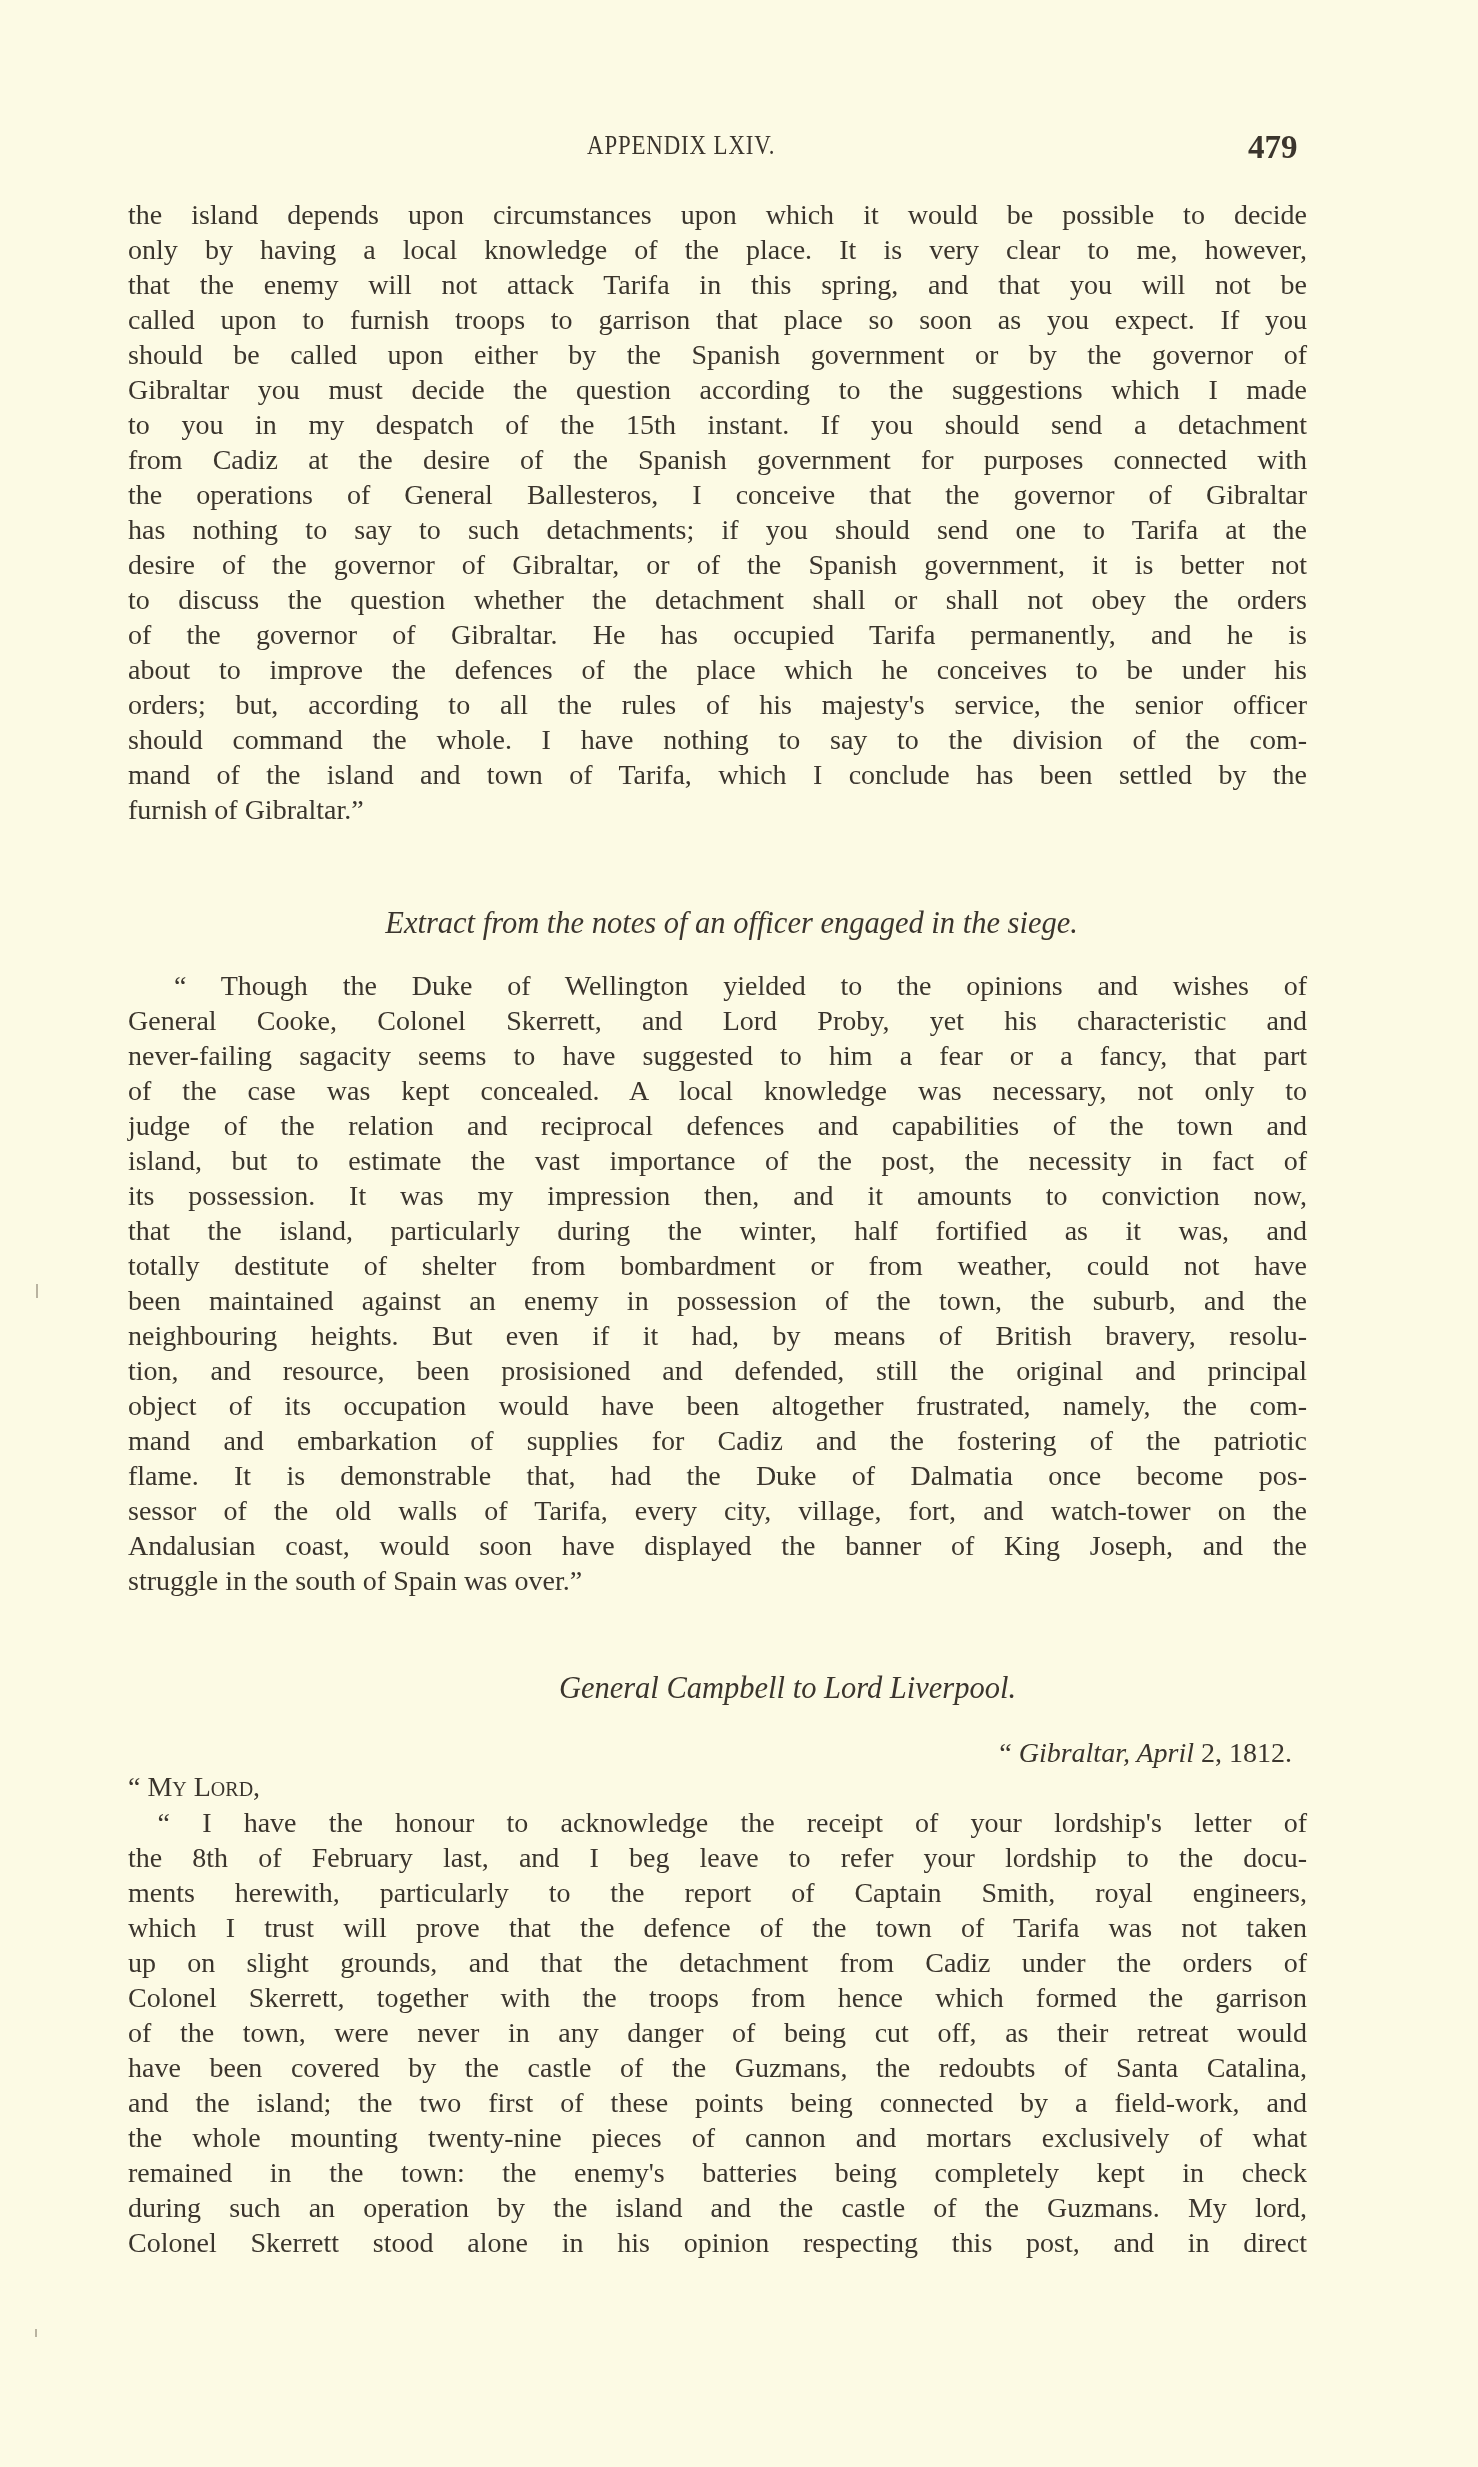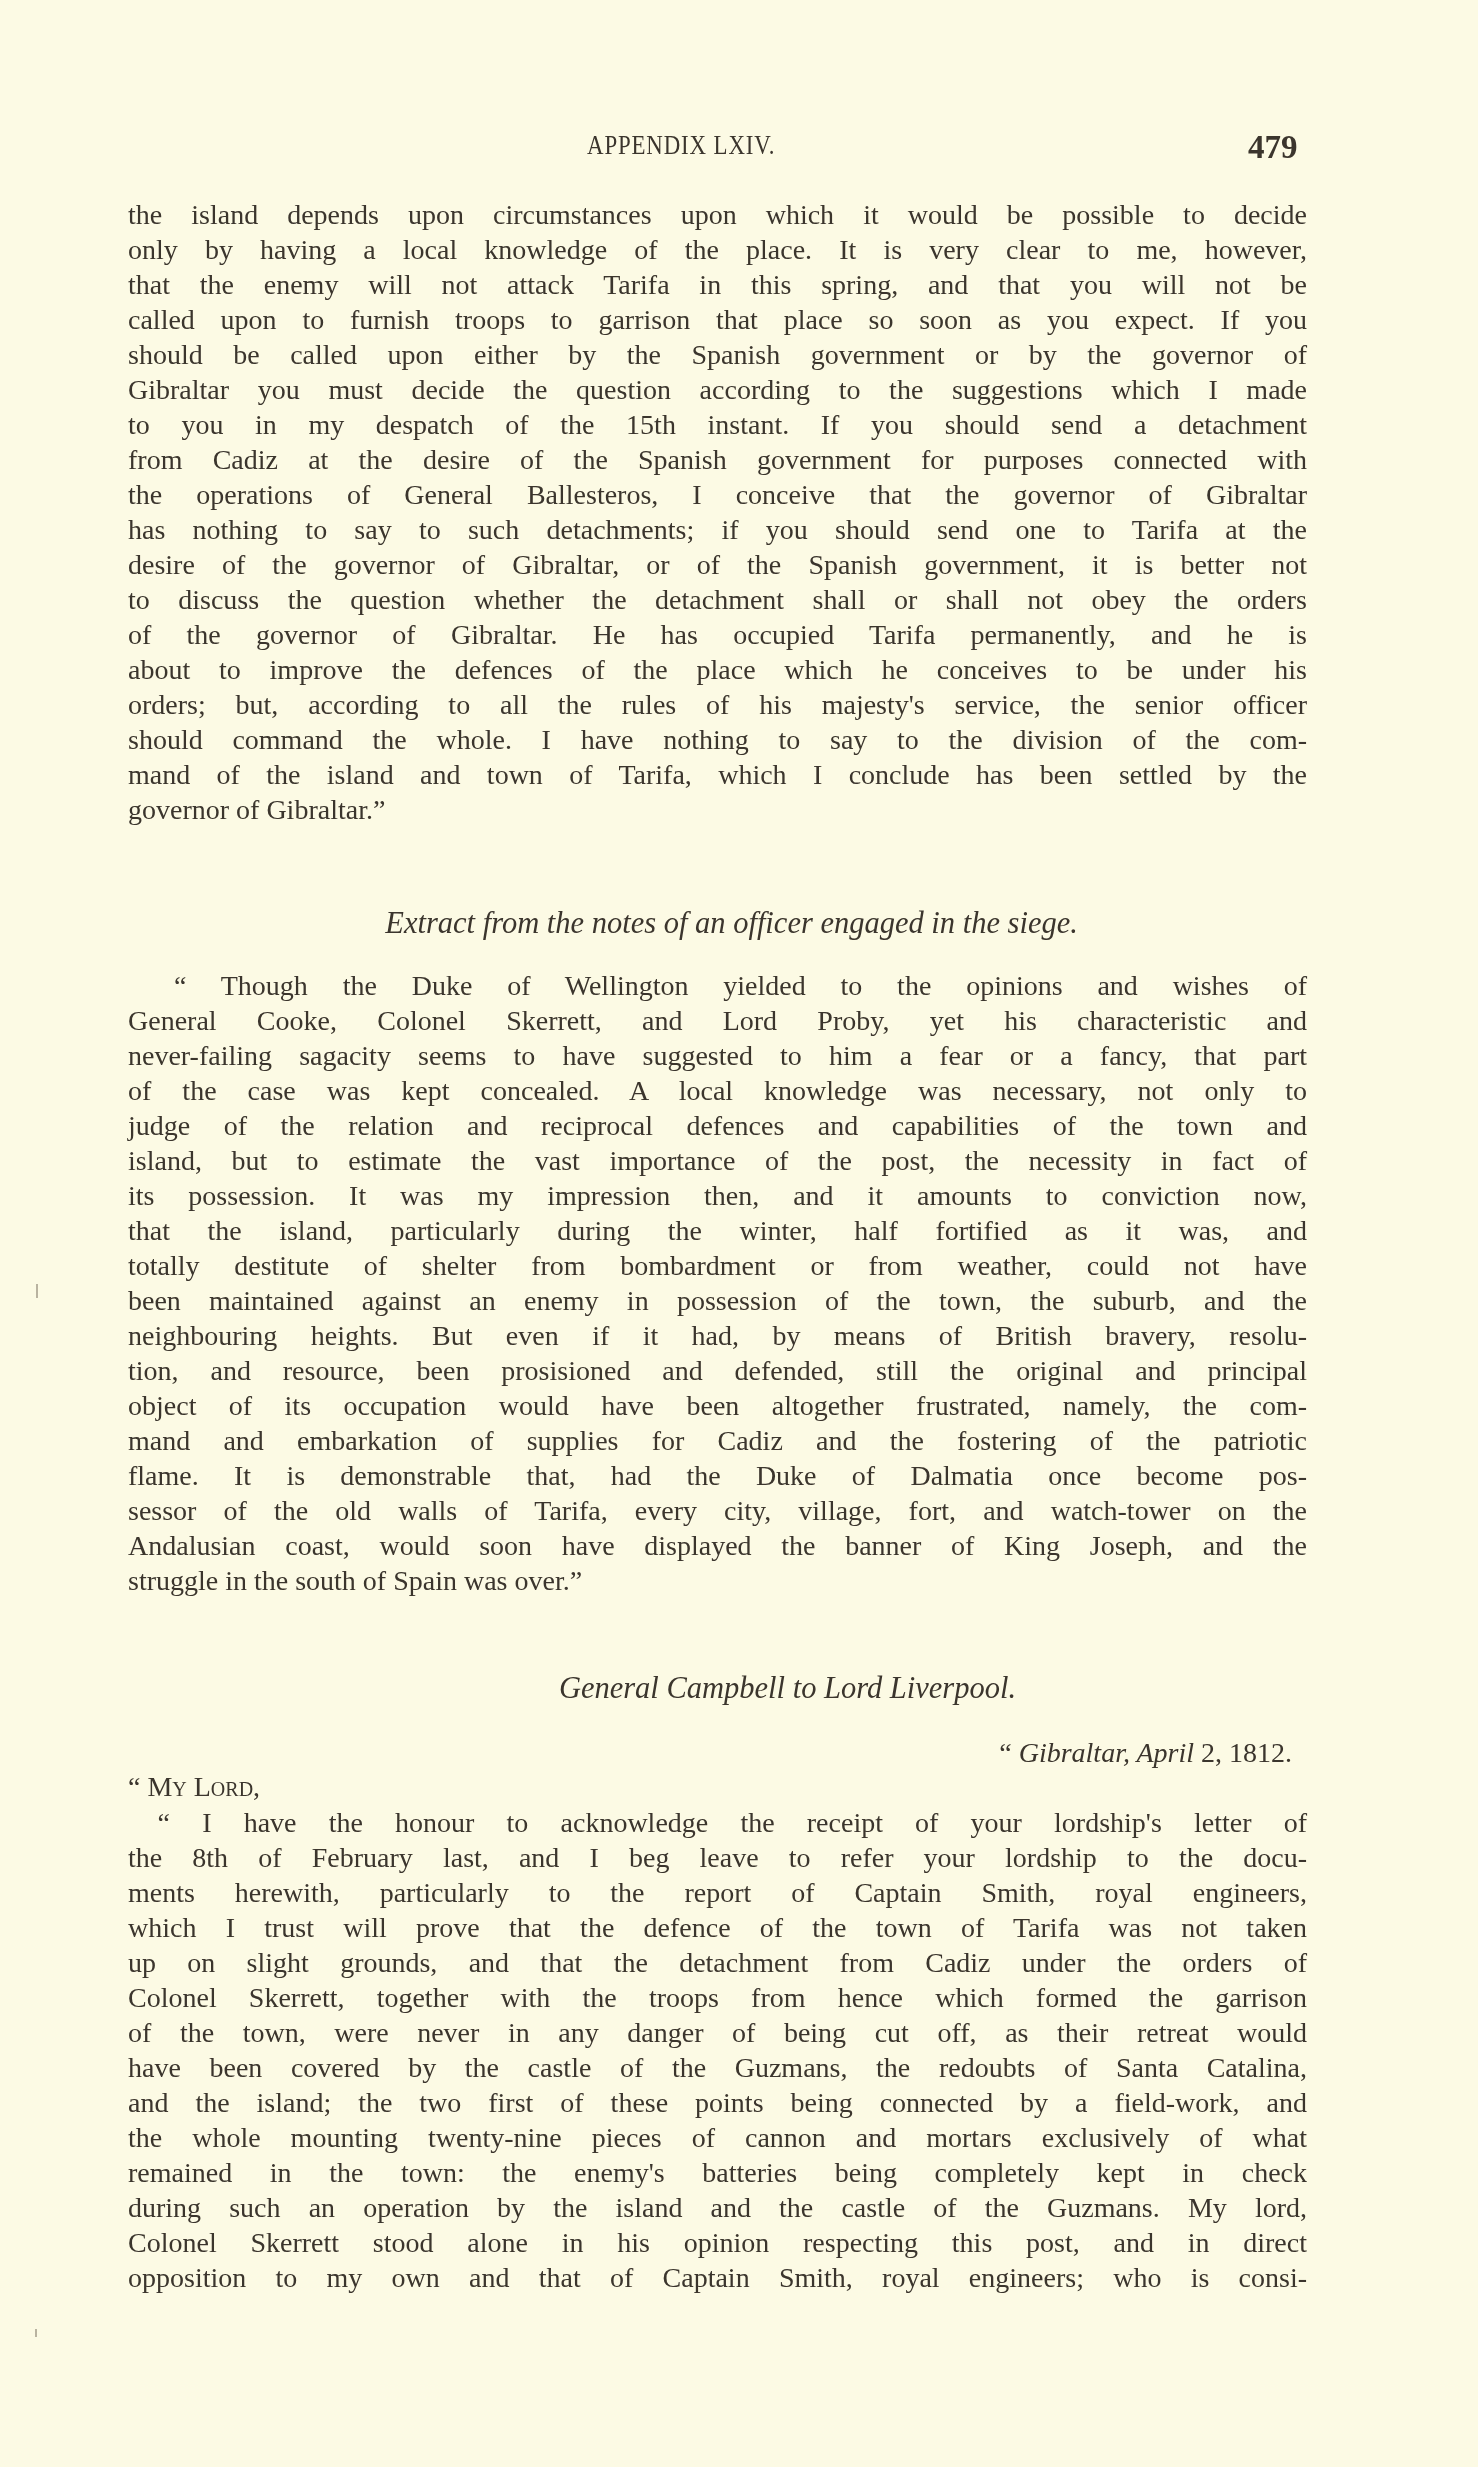--- a/index.html
+++ b/index.html
@@ -68,21 +68,21 @@
     <span class="line">from Cadiz at the desire of the Spanish government for purposes connected with</span>
     <span class="line">the operations of General Ballesteros, I conceive that the governor of Gibraltar</span>
     <span class="line">has nothing to say to such detachments; if you should send one to Tarifa at the</span>
     <span class="line">desire of the governor of Gibraltar, or of the Spanish government, it is better not</span>
     <span class="line">to discuss the question whether the detachment shall or shall not obey the orders</span>
     <span class="line">of the governor of Gibraltar.  He has occupied Tarifa permanently, and he is</span>
     <span class="line">about to improve the defences of the place which he conceives to be under his</span>
     <span class="line">orders; but, according to all the rules of his majesty's service, the senior officer</span>
     <span class="line">should command the whole.  I have nothing to say to the division of the com-</span>
     <span class="line">mand of the island and town of Tarifa, which I conclude has been settled by the</span>
-    <span class="line last">governor of Gibraltar.”</span>
+    <span class="line last">furnish of Gibraltar.”</span>
   </div>
 
   <div class="section-heading" style="top:904px; left:-7.9px;">Extract from the notes of an officer engaged in the siege.</div>
 
   <div class="block" style="top:968px;">
     <span class="line indent">“ Though the Duke of Wellington yielded to the opinions and wishes of</span>
     <span class="line">General Cooke, Colonel Skerrett, and Lord Proby, yet his characteristic and</span>
     <span class="line">never-failing sagacity seems to have suggested to him a fear or a fancy, that part</span>
     <span class="line">of the case was kept concealed.  A local knowledge was necessary, not only to</span>
     <span class="line">judge of the relation and reciprocal defences and capabilities of the town and</span>
@@ -116,19 +116,18 @@
     <span class="line">which I trust will prove that the defence of the town of Tarifa was not taken</span>
     <span class="line">up on slight grounds, and that the detachment from Cadiz under the orders of</span>
     <span class="line">Colonel Skerrett, together with the troops from hence which formed the garrison</span>
     <span class="line">of the town, were never in any danger of being cut off, as their retreat would</span>
     <span class="line">have been covered by the castle of the Guzmans, the redoubts of Santa Catalina,</span>
     <span class="line">and the island; the two first of these points being connected by a field-work, and</span>
     <span class="line">the whole mounting twenty-nine pieces of cannon and mortars exclusively of what</span>
     <span class="line">remained in the town: the enemy's batteries being completely kept in check</span>
     <span class="line">during such an operation by the island and the castle of the Guzmans.  My lord,</span>
     <span class="line">Colonel Skerrett stood alone in his opinion respecting this post, and in direct</span>
-    <span class="line">opposition to my own and that of Captain Smith, royal engineers; who is consi-</span>
   </div>
 
   <div class="speck" style="left:36px; top:1284px; width:2px; height:13.8px;"></div>
   <div class="speck" style="left:35px; top:2329px; width:2px; height:7.9px;"></div>
 </div>
 
 
 </body></html>

